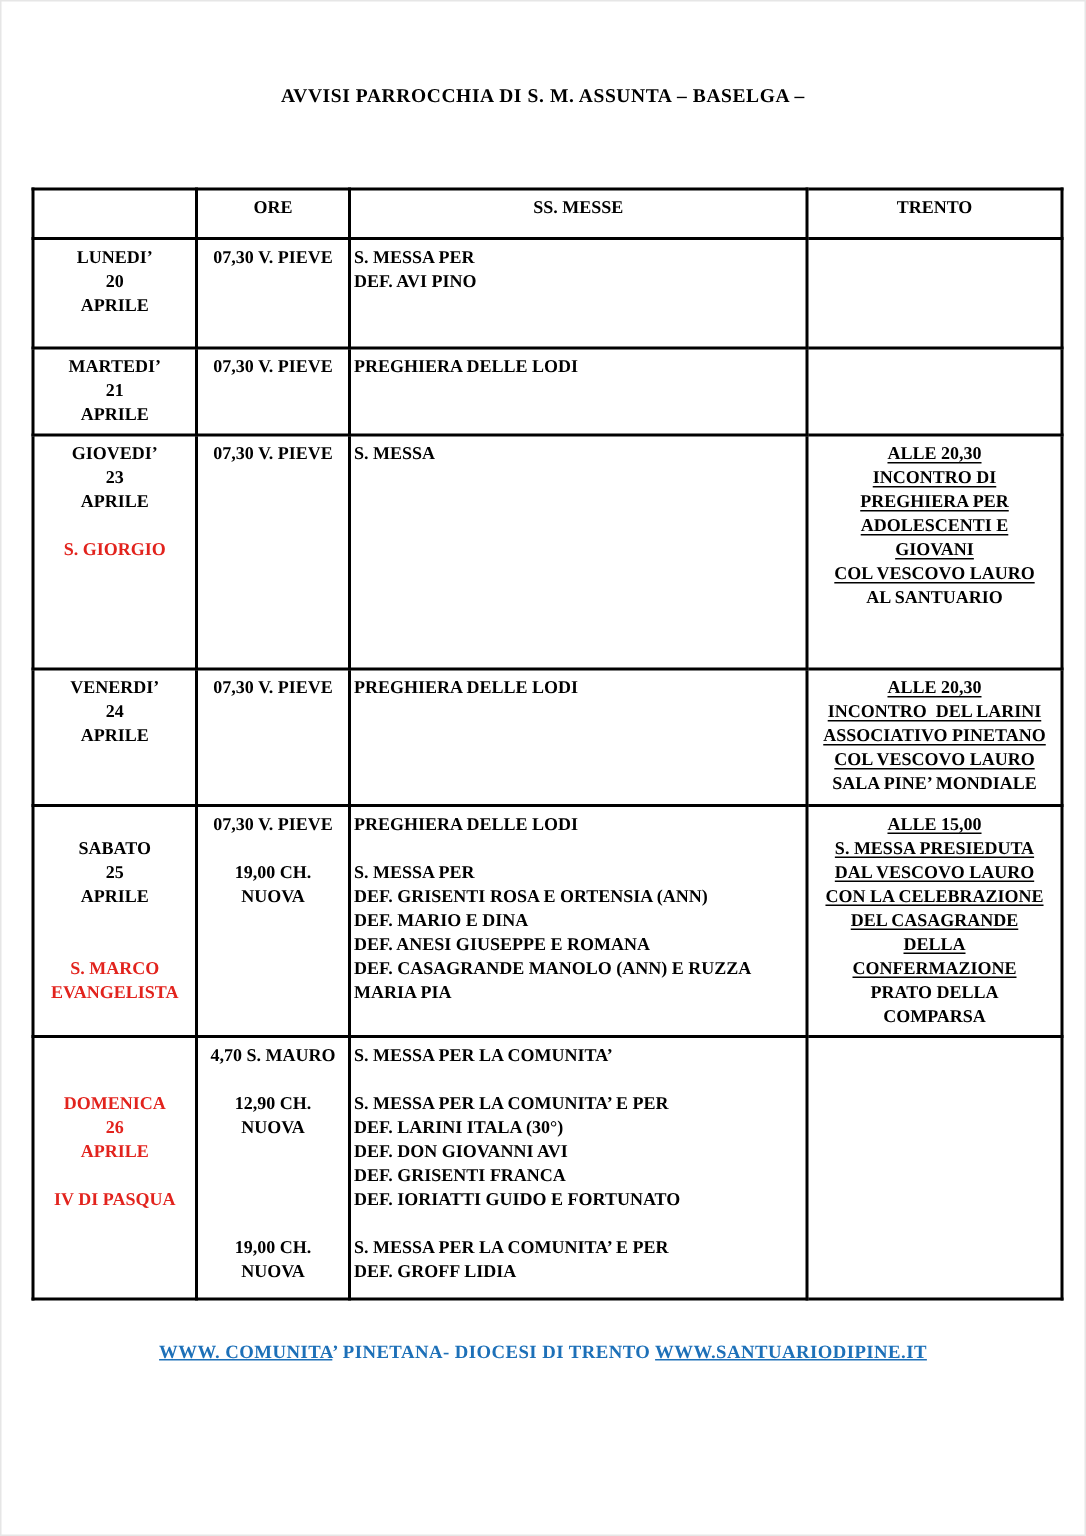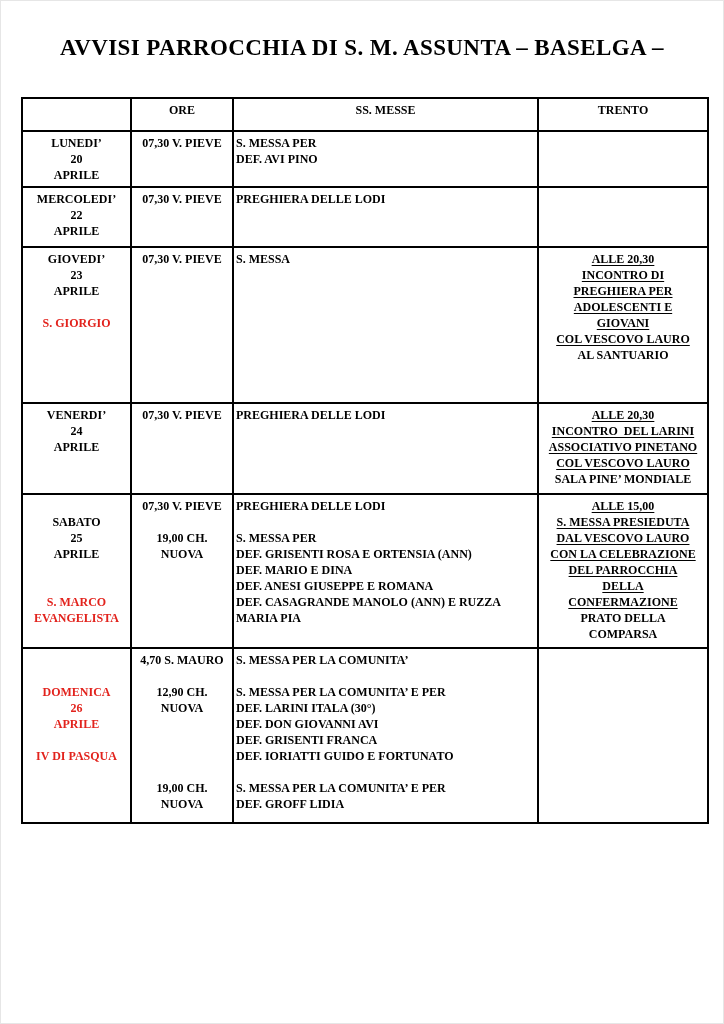--- a/index.html
+++ b/index.html
@@ -1,22 +1,22 @@
 <!DOCTYPE html>
 <html style="--accent-red: #e2231d; --link-blue: #1d70b8;"><head>
 <meta charset="utf-8">
 <style>
   html,body{margin:0;padding:0;background:#fff;}
   .page{
     width:724px;height:1024px;background:#fff;position:relative;
     font-family:"Liberation Serif","DejaVu Serif",serif;font-weight:bold;color:#000;
     box-shadow:inset 0 0 0 1px #e6e6e6;overflow:hidden;
   }
-  .title{padding-top:34px;text-align:center;font-size:23px;line-height:27px;letter-spacing:.4px;}
-  table.sched{border-collapse:collapse;table-layout:fixed;width:686px;margin:36px 0 0 21px;}
+  .title{padding-top:50px;text-align:center;font-size:13px;line-height:27px;letter-spacing:.4px;}
+  table.sched{border-collapse:collapse;table-layout:fixed;width:686px;margin:48px 0 0 21px;}
   table.sched th,table.sched td{
     border:2px solid #000;vertical-align:top;padding:3px 2px 0 2px;
     font-size:12px;line-height:16px;font-weight:bold;overflow:hidden;
   }
   table.sched th{text-align:center;}
   td.day{text-align:center;}
   td.ore{text-align:center;padding-left:1px;}
   td.messe{text-align:left;padding-left:3px;}
   td.avvisi{text-align:center;}
   .line{white-space:pre-wrap;min-height:16px;}
@@ -43,39 +43,39 @@
     </colgroup>
     <thead>
       <tr style="height:33px">
         <th></th>
         <th>ORE</th>
         <th>SS. MESSE</th>
         <th>TRENTO</th>
       </tr>
     </thead>
     <tbody id="rows">
-        <tr style="height: 56px;">
+        <tr style="height: 73px;">
           <td class="day">
             <div class="line">LUNEDI’</div>
             <div class="line">20</div>
             <div class="line">APRILE</div>
           </td>
           <td class="ore">
             <div class="line">07,30 V. PIEVE</div>
           </td>
           <td class="messe">
             <div class="line">S. MESSA PER</div>
             <div class="line">DEF. AVI PINO</div>
           </td>
           <td class="avvisi"></td>
         </tr>
-        <tr style="height: 60px;">
-          <td class="day">
-            <div class="line">MERCOLEDI’</div>
-            <div class="line">22</div>
+        <tr style="height: 58px;">
+          <td class="day">
+            <div class="line">MARTEDI’</div>
+            <div class="line">21</div>
             <div class="line">APRILE</div>
           </td>
           <td class="ore">
             <div class="line">07,30 V. PIEVE</div>
           </td>
           <td class="messe">
             <div class="line">PREGHIERA DELLE LODI</div>
           </td>
           <td class="avvisi"></td>
         </tr>
@@ -148,21 +148,21 @@
             <div class="line">DEF. MARIO E DINA</div>
             <div class="line">DEF. ANESI GIUSEPPE E ROMANA</div>
             <div class="line">DEF. CASAGRANDE MANOLO (ANN) E RUZZA</div>
             <div class="line">MARIA PIA</div>
           </td>
           <td class="avvisi">
             <div class="line u">ALLE 15,00</div>
             <div class="line u">S. MESSA PRESIEDUTA</div>
             <div class="line u">DAL VESCOVO LAURO</div>
             <div class="line u">CON LA CELEBRAZIONE</div>
-            <div class="line u">DEL PARROCCHIA</div>
+            <div class="line u">DEL CASAGRANDE</div>
             <div class="line u">DELLA</div>
             <div class="line u">CONFERMAZIONE</div>
             <div class="line">PRATO DELLA</div>
             <div class="line">COMPARSA</div>
           </td>
         </tr>
         <tr style="height: 175px;">
           <td class="day">
             <div class="line">&nbsp;</div>
             <div class="line">&nbsp;</div>
@@ -194,14 +194,15 @@
             <div class="line">DEF. IORIATTI GUIDO E FORTUNATO</div>
             <div class="line">&nbsp;</div>
             <div class="line">S. MESSA PER LA COMUNITA’ E PER</div>
             <div class="line">DEF. GROFF LIDIA</div>
           </td>
           <td class="avvisi"></td>
         </tr>
       </tbody>
   </table>
 
+  <div class="footer" id="footer"><span class="link">WWW. COMUNITA</span><span>’ PINETANA- DIOCESI DI TRENTO </span><span class="link">WWW.SANTUARIODIPINE.IT</span></div>
 
 </div>
 
 </body></html>

